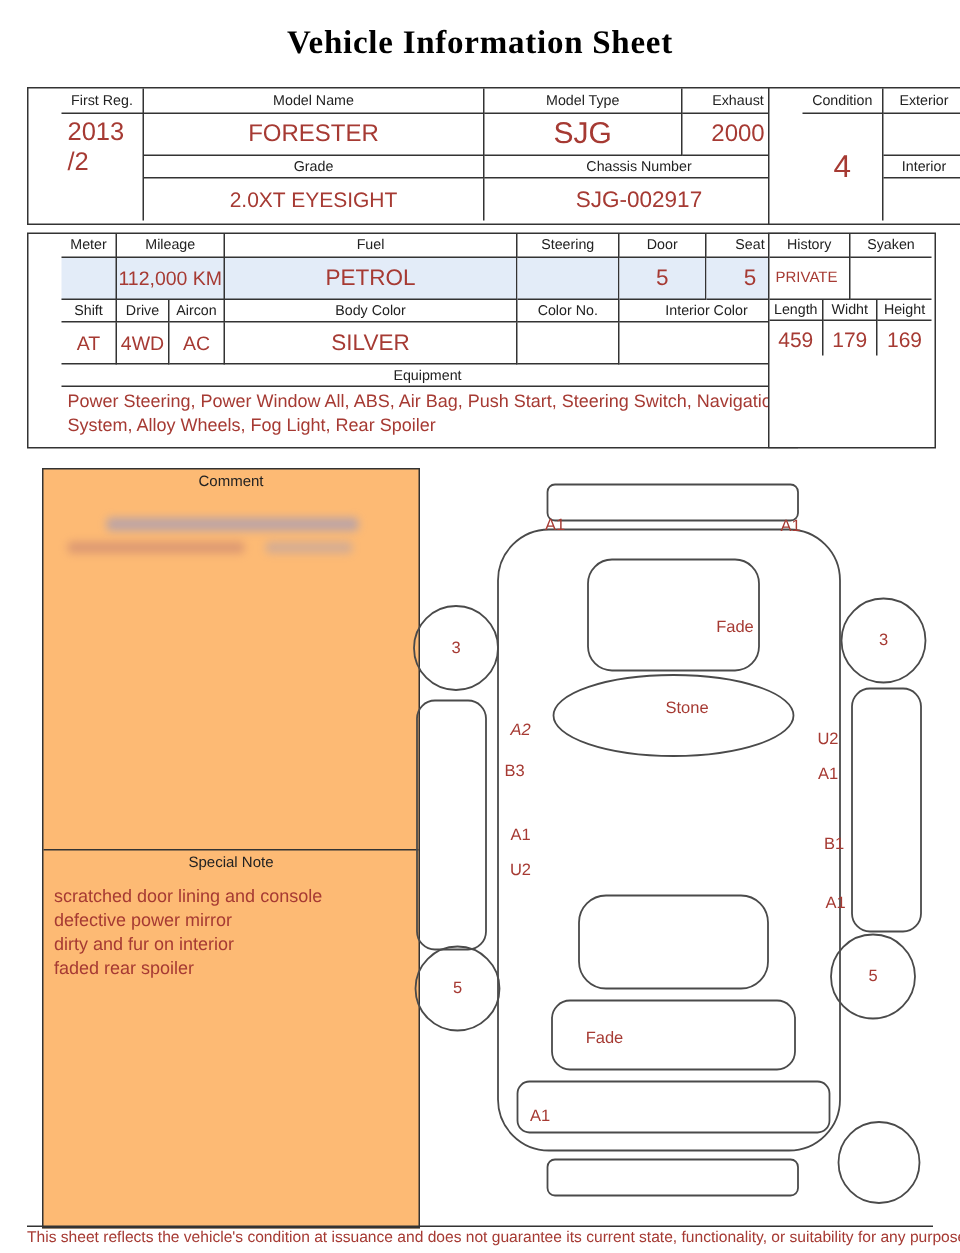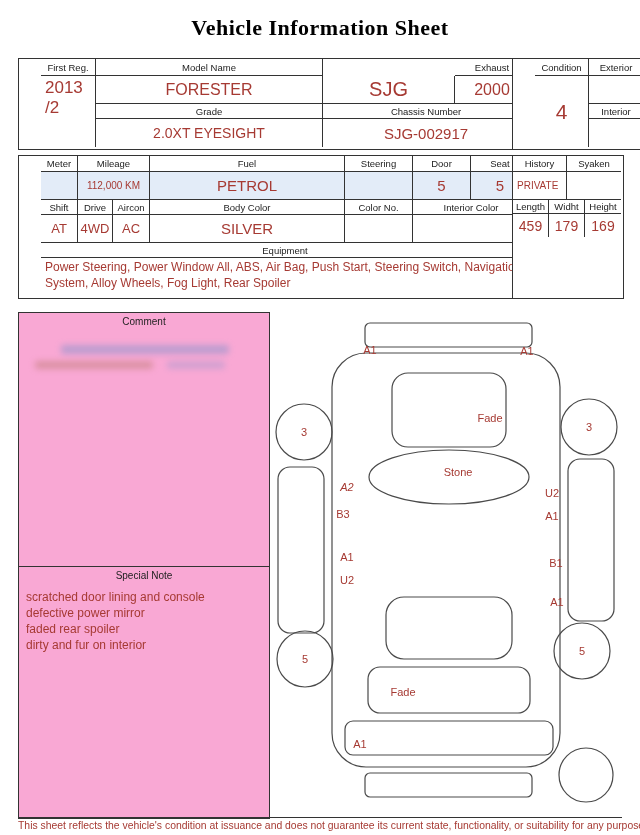--- a/index.html
+++ b/index.html
@@ -16,22 +16,22 @@
   .nb{border-bottom:none!important;}
   .h{font-size:9.5px;color:#222;}
   .v{color:var(--red);}
   .hl{background:#e3ecf8;}
   .leftpad{justify-content:flex-start;padding-left:4px;}
   .topleft{align-items:flex-start;justify-content:flex-start;padding:2px 4px;text-align:left;}
   .pre{white-space:pre-line;line-height:1.15;}
   #t2r{position:absolute;left:512px;top:155px;width:110px;height:142px;
        border:1px solid var(--bd);display:flex;flex-direction:column;background:#fff;}
   #t2r .sub{display:grid;}
-  #comment-box{position:absolute;left:18px;top:312px;width:250px;height:505px;
-               border:1px solid var(--bd);background:#f9a8d4;}
+  #comment-box{position:absolute;left:28px;top:312px;width:250px;height:505px;
+               border:1px solid var(--bd);background:#fdba74;}
   .box-label{text-align:center;font-size:10px;color:#222;padding-top:3px;}
   .smudge{position:absolute;border-radius:3px;filter:blur(3px);}
   .s1{left:42px;top:32px;width:168px;height:9px;background:#8a93cc;opacity:.55;}
   .s2{left:16px;top:48px;width:118px;height:8px;background:#bd7a72;opacity:.5;}
   .s3{left:148px;top:48px;width:58px;height:8px;background:#8a93cc;opacity:.35;}
   #special-note{position:absolute;top:253px;left:0;right:0;border-top:1px solid var(--bd);}
   #note-list{padding:8px 7px;color:var(--red);font-size:12px;line-height:16px;}
   #diagram{position:absolute;left:268px;top:315px;width:362px;height:500px;}
   #diagram svg{position:absolute;left:0;top:0;}
   #diagram .mark{position:absolute;transform:translate(-50%,-50%);
@@ -44,20 +44,21 @@
 <body>
 
 <div class="page">
 
   <div class="title">Vehicle Information Sheet</div>
 
   <div class="tbl" style="left:18px;top:58px;width:490px;height:90px;
        grid-template-columns:55px 227px 132px 74px;grid-template-rows:17px 28px 15px 28px;">
     <div class="c h" style="grid-area:1/1">First Reg.</div>
     <div class="c h" style="grid-area:1/2">Model Name</div>
+    <div class="c h" style="grid-area:1/3">Model Type</div>
     <div class="c h nr" style="grid-area:1/4">Exhaust</div>
     <div class="c v nb topleft pre" style="grid-area:2/1/5/2;font-size:17px;">2013
 /2</div>
     <div class="c v" style="grid-area:2/2;font-size:16px;">FORESTER</div>
     <div class="c v" style="grid-area:2/3;font-size:20px;">SJG</div>
     <div class="c v nr" style="grid-area:2/4;font-size:16px;">2000</div>
     <div class="c h" style="grid-area:3/2">Grade</div>
     <div class="c h nr" style="grid-area:3/3/4/5">Chassis Number</div>
     <div class="c v nb" style="grid-area:4/2;font-size:14px;">2.0XT EYESIGHT</div>
     <div class="c v nr nb" style="grid-area:4/3/5/5;font-size:15px;">SJG-002917</div>
@@ -77,21 +78,21 @@
        grid-template-columns:37px 35px 37px 195px 68px 58px 58px;
        grid-template-rows:16px 28px 15px 28px 15px 38px;">
     <div class="c h" style="grid-area:1/1">Meter</div>
     <div class="c h" style="grid-area:1/2/2/4">Mileage</div>
     <div class="c h" style="grid-area:1/4">Fuel</div>
     <div class="c h" style="grid-area:1/5">Steering</div>
     <div class="c h" style="grid-area:1/6">Door</div>
     <div class="c h nr" style="grid-area:1/7">Seat</div>
 
     <div class="c v hl" style="grid-area:2/1"></div>
-    <div class="c v hl" style="grid-area:2/2/3/4;font-size:10px;">112,000 KM</div>
+    <div class="c v hl" style="grid-area:2/2/3/4;font-size:13px;">112,000 KM</div>
     <div class="c v hl" style="grid-area:2/4;font-size:15px;">PETROL</div>
     <div class="c v hl" style="grid-area:2/5"></div>
     <div class="c v hl" style="grid-area:2/6;font-size:15px;">5</div>
     <div class="c v hl nr" style="grid-area:2/7;font-size:15px;">5</div>
 
     <div class="c h" style="grid-area:3/1">Shift</div>
     <div class="c h" style="grid-area:3/2">Drive</div>
     <div class="c h" style="grid-area:3/3">Aircon</div>
     <div class="c h" style="grid-area:3/4">Body Color</div>
     <div class="c h" style="grid-area:3/5">Color No.</div>
@@ -128,22 +129,22 @@
   <div id="comment-box">
     <div class="box-label">Comment</div>
     <div class="smudge s1"></div>
     <div class="smudge s2"></div>
     <div class="smudge s3"></div>
     <div id="special-note">
       <div class="box-label">Special Note</div>
       <div id="note-list">
           <div>scratched door lining and console</div>
           <div>defective power mirror</div>
+          <div>dirty and fur on interior</div>
           <div>faded rear spoiler</div>
-          <div>dirty and fur on interior</div>
         </div>
     </div>
   </div>
 
   <div id="diagram">
     <svg width="362" height="500" viewBox="0 0 362 500">
       <g fill="none" stroke="#4a4a4a" stroke-width="1.2">
         <rect x="97" y="8" width="167" height="24" rx="5"></rect>
         <rect x="64" y="38" width="228" height="414" rx="34"></rect>
         <rect x="124" y="58" width="114" height="74" rx="16"></rect>

